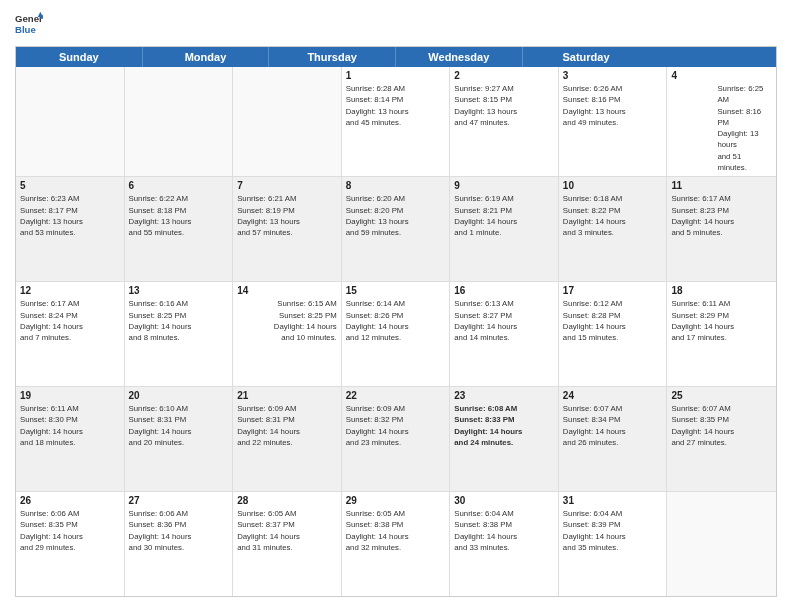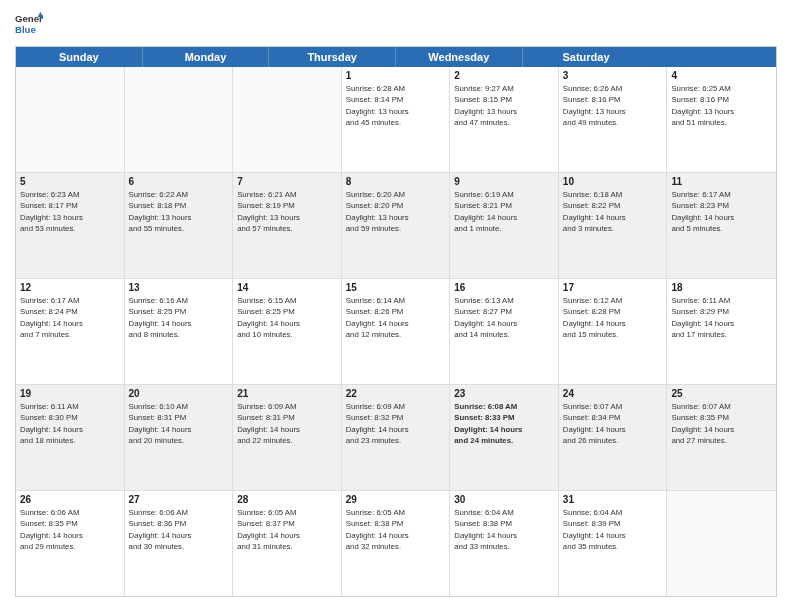--- a/index.html
+++ b/index.html
@@ -164,21 +164,21 @@
           </div>
           <div class="cal-cell">
             <div class="day-num">3</div>
             <div class="cell-info" style="white-space: pre-line;">Sunrise: 6:26 AM
 Sunset: 8:16 PM
 Daylight: 13 hours
 and 49 minutes.</div>
           </div>
           <div class="cal-cell">
             <div class="day-num">4</div>
-            <div class="cell-info" style="white-space: pre-line;">Sunrise: 6:25 AM
+            <div class="cell-info" style="white-space: pre-line; margin-left: 46px;">Sunrise: 6:25 AM
 Sunset: 8:16 PM
 Daylight: 13 hours
 and 51 minutes.</div>
           </div>
         </div>
         <div class="cal-row">
           <div class="cal-cell shaded">
             <div class="day-num">5</div>
             <div class="cell-info" style="white-space: pre-line;">Sunrise: 6:23 AM
 Sunset: 8:17 PM
@@ -238,21 +238,21 @@
           </div>
           <div class="cal-cell">
             <div class="day-num">13</div>
             <div class="cell-info" style="white-space: pre-line;">Sunrise: 6:16 AM
 Sunset: 8:25 PM
 Daylight: 14 hours
 and 8 minutes.</div>
           </div>
           <div class="cal-cell">
             <div class="day-num">14</div>
-            <div class="cell-info" style="white-space: pre-line;">Sunrise: 6:15 AM
+            <div class="cell-info" style="white-space: pre-line; text-align: right;">Sunrise: 6:15 AM
 Sunset: 8:25 PM
 Daylight: 14 hours
 and 10 minutes.</div>
           </div>
           <div class="cal-cell">
             <div class="day-num">15</div>
             <div class="cell-info" style="white-space: pre-line;">Sunrise: 6:14 AM
 Sunset: 8:26 PM
 Daylight: 14 hours
 and 12 minutes.</div>

